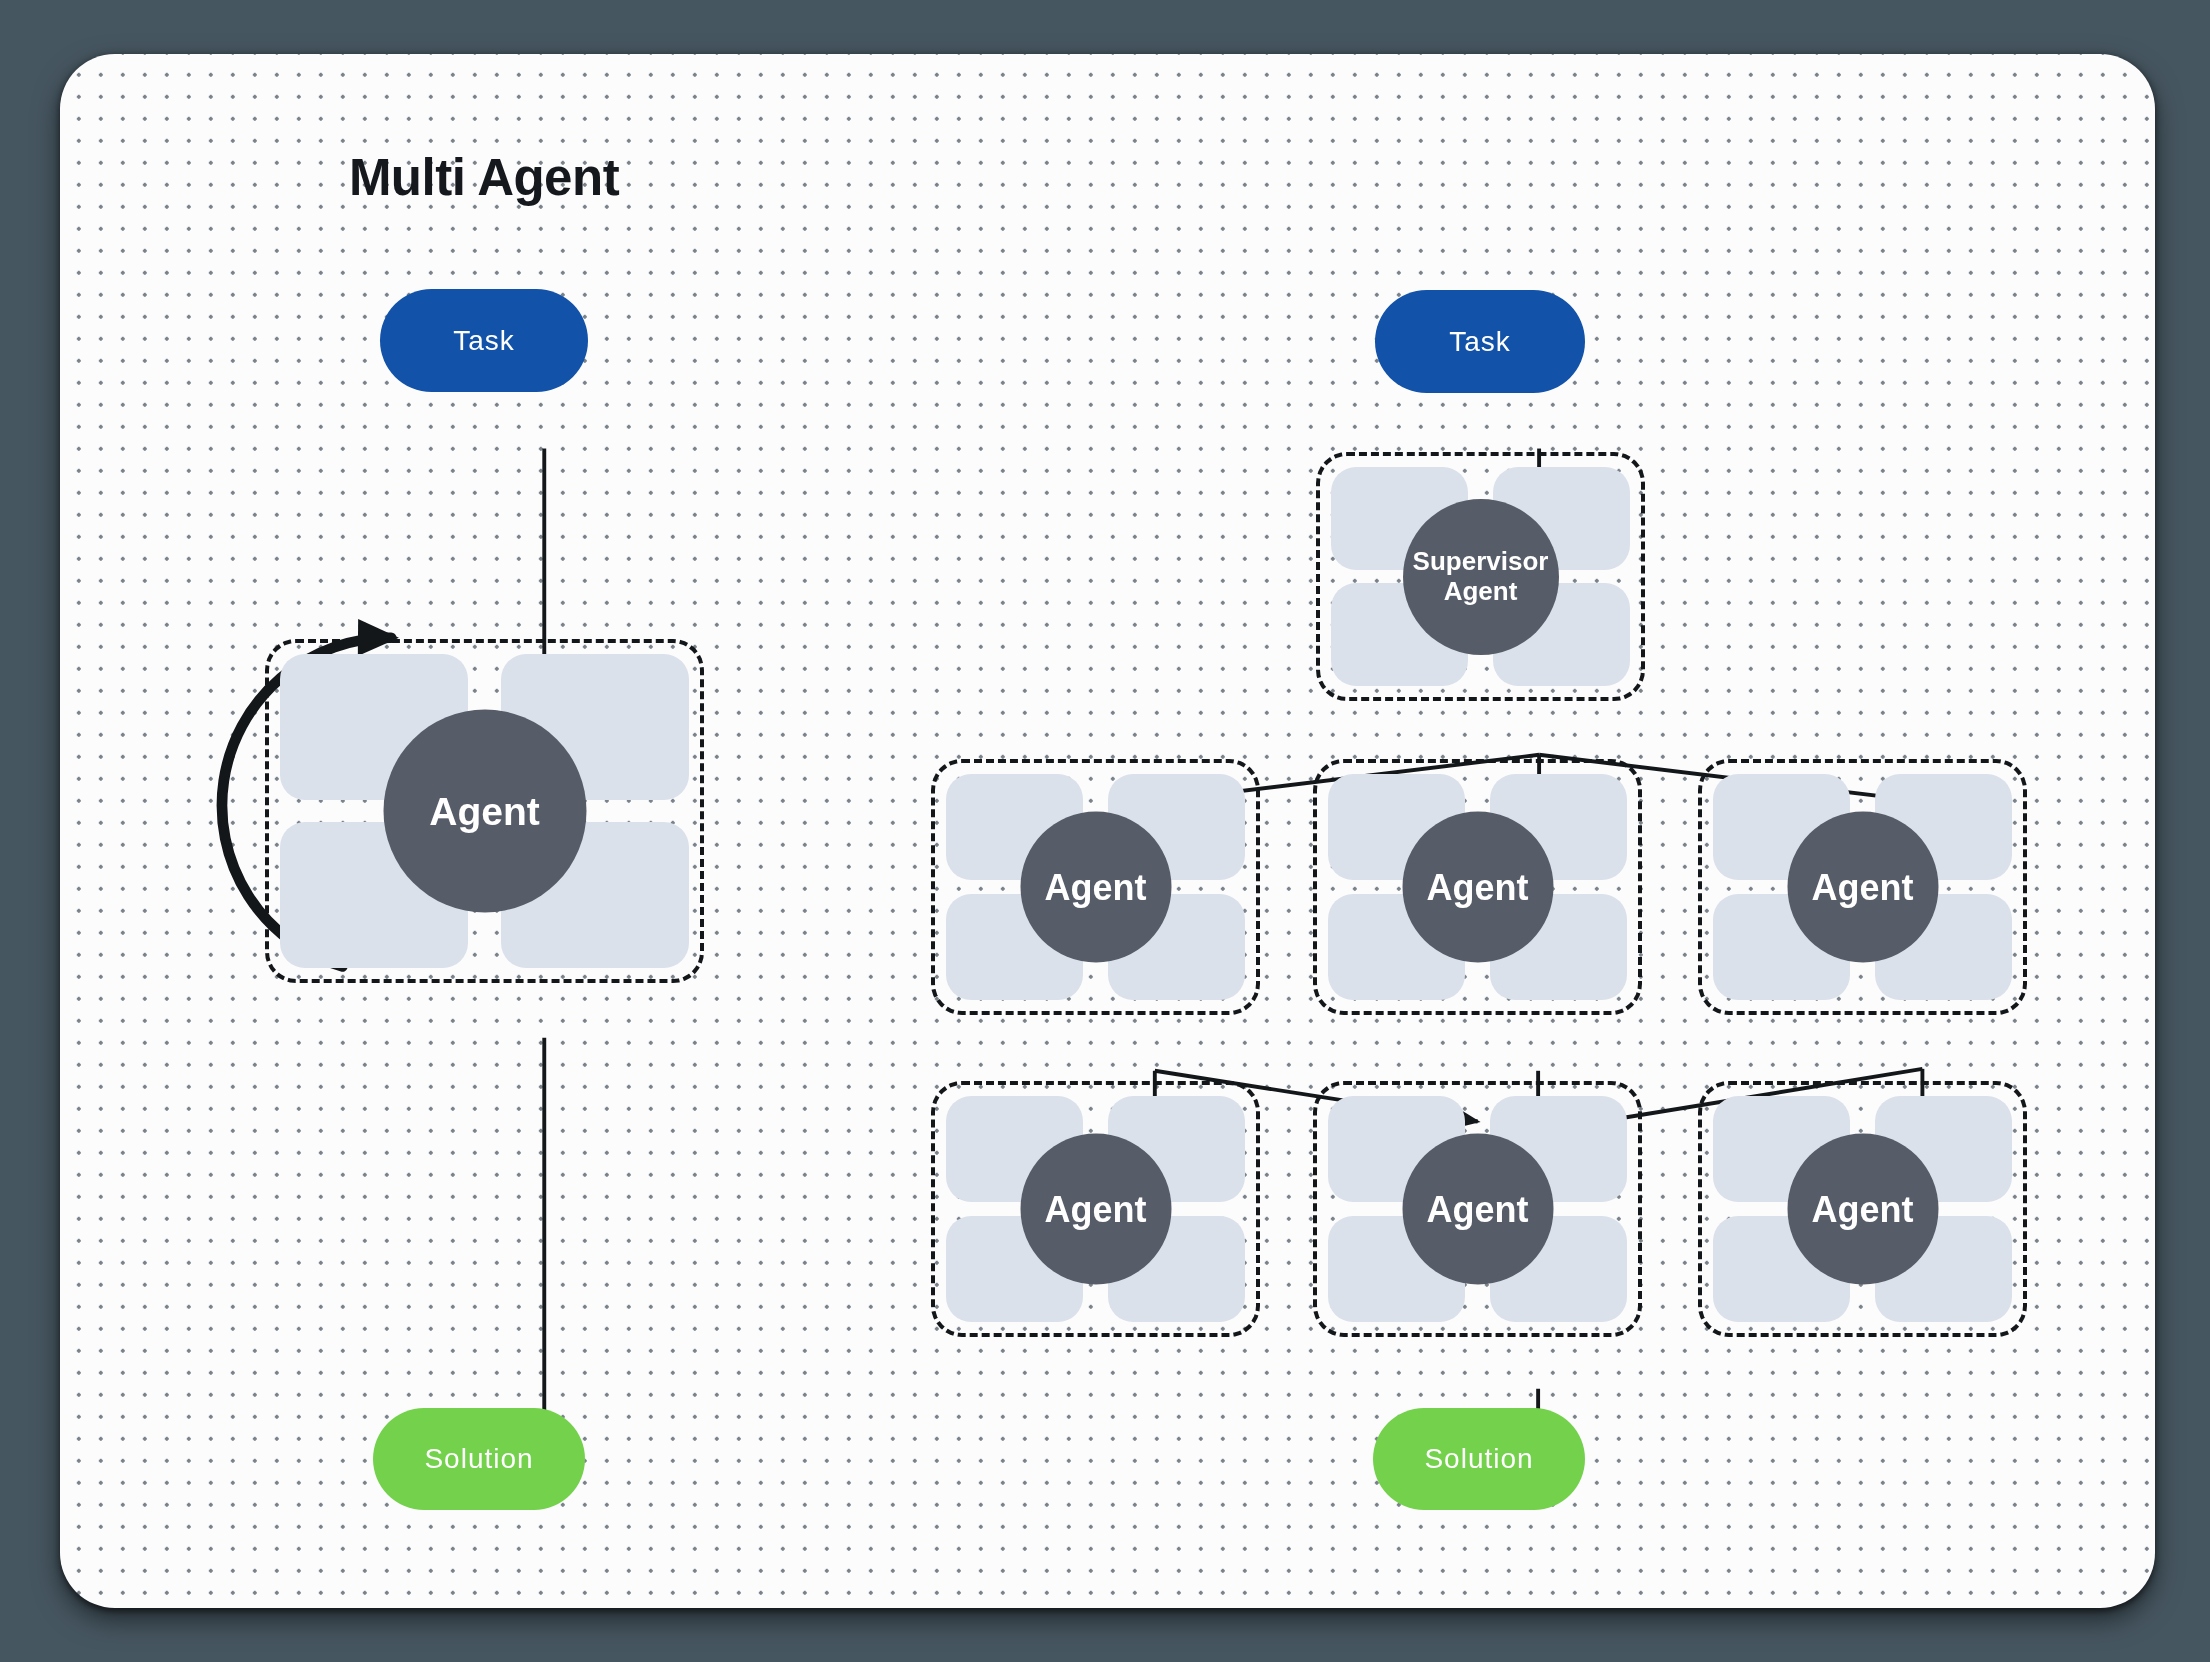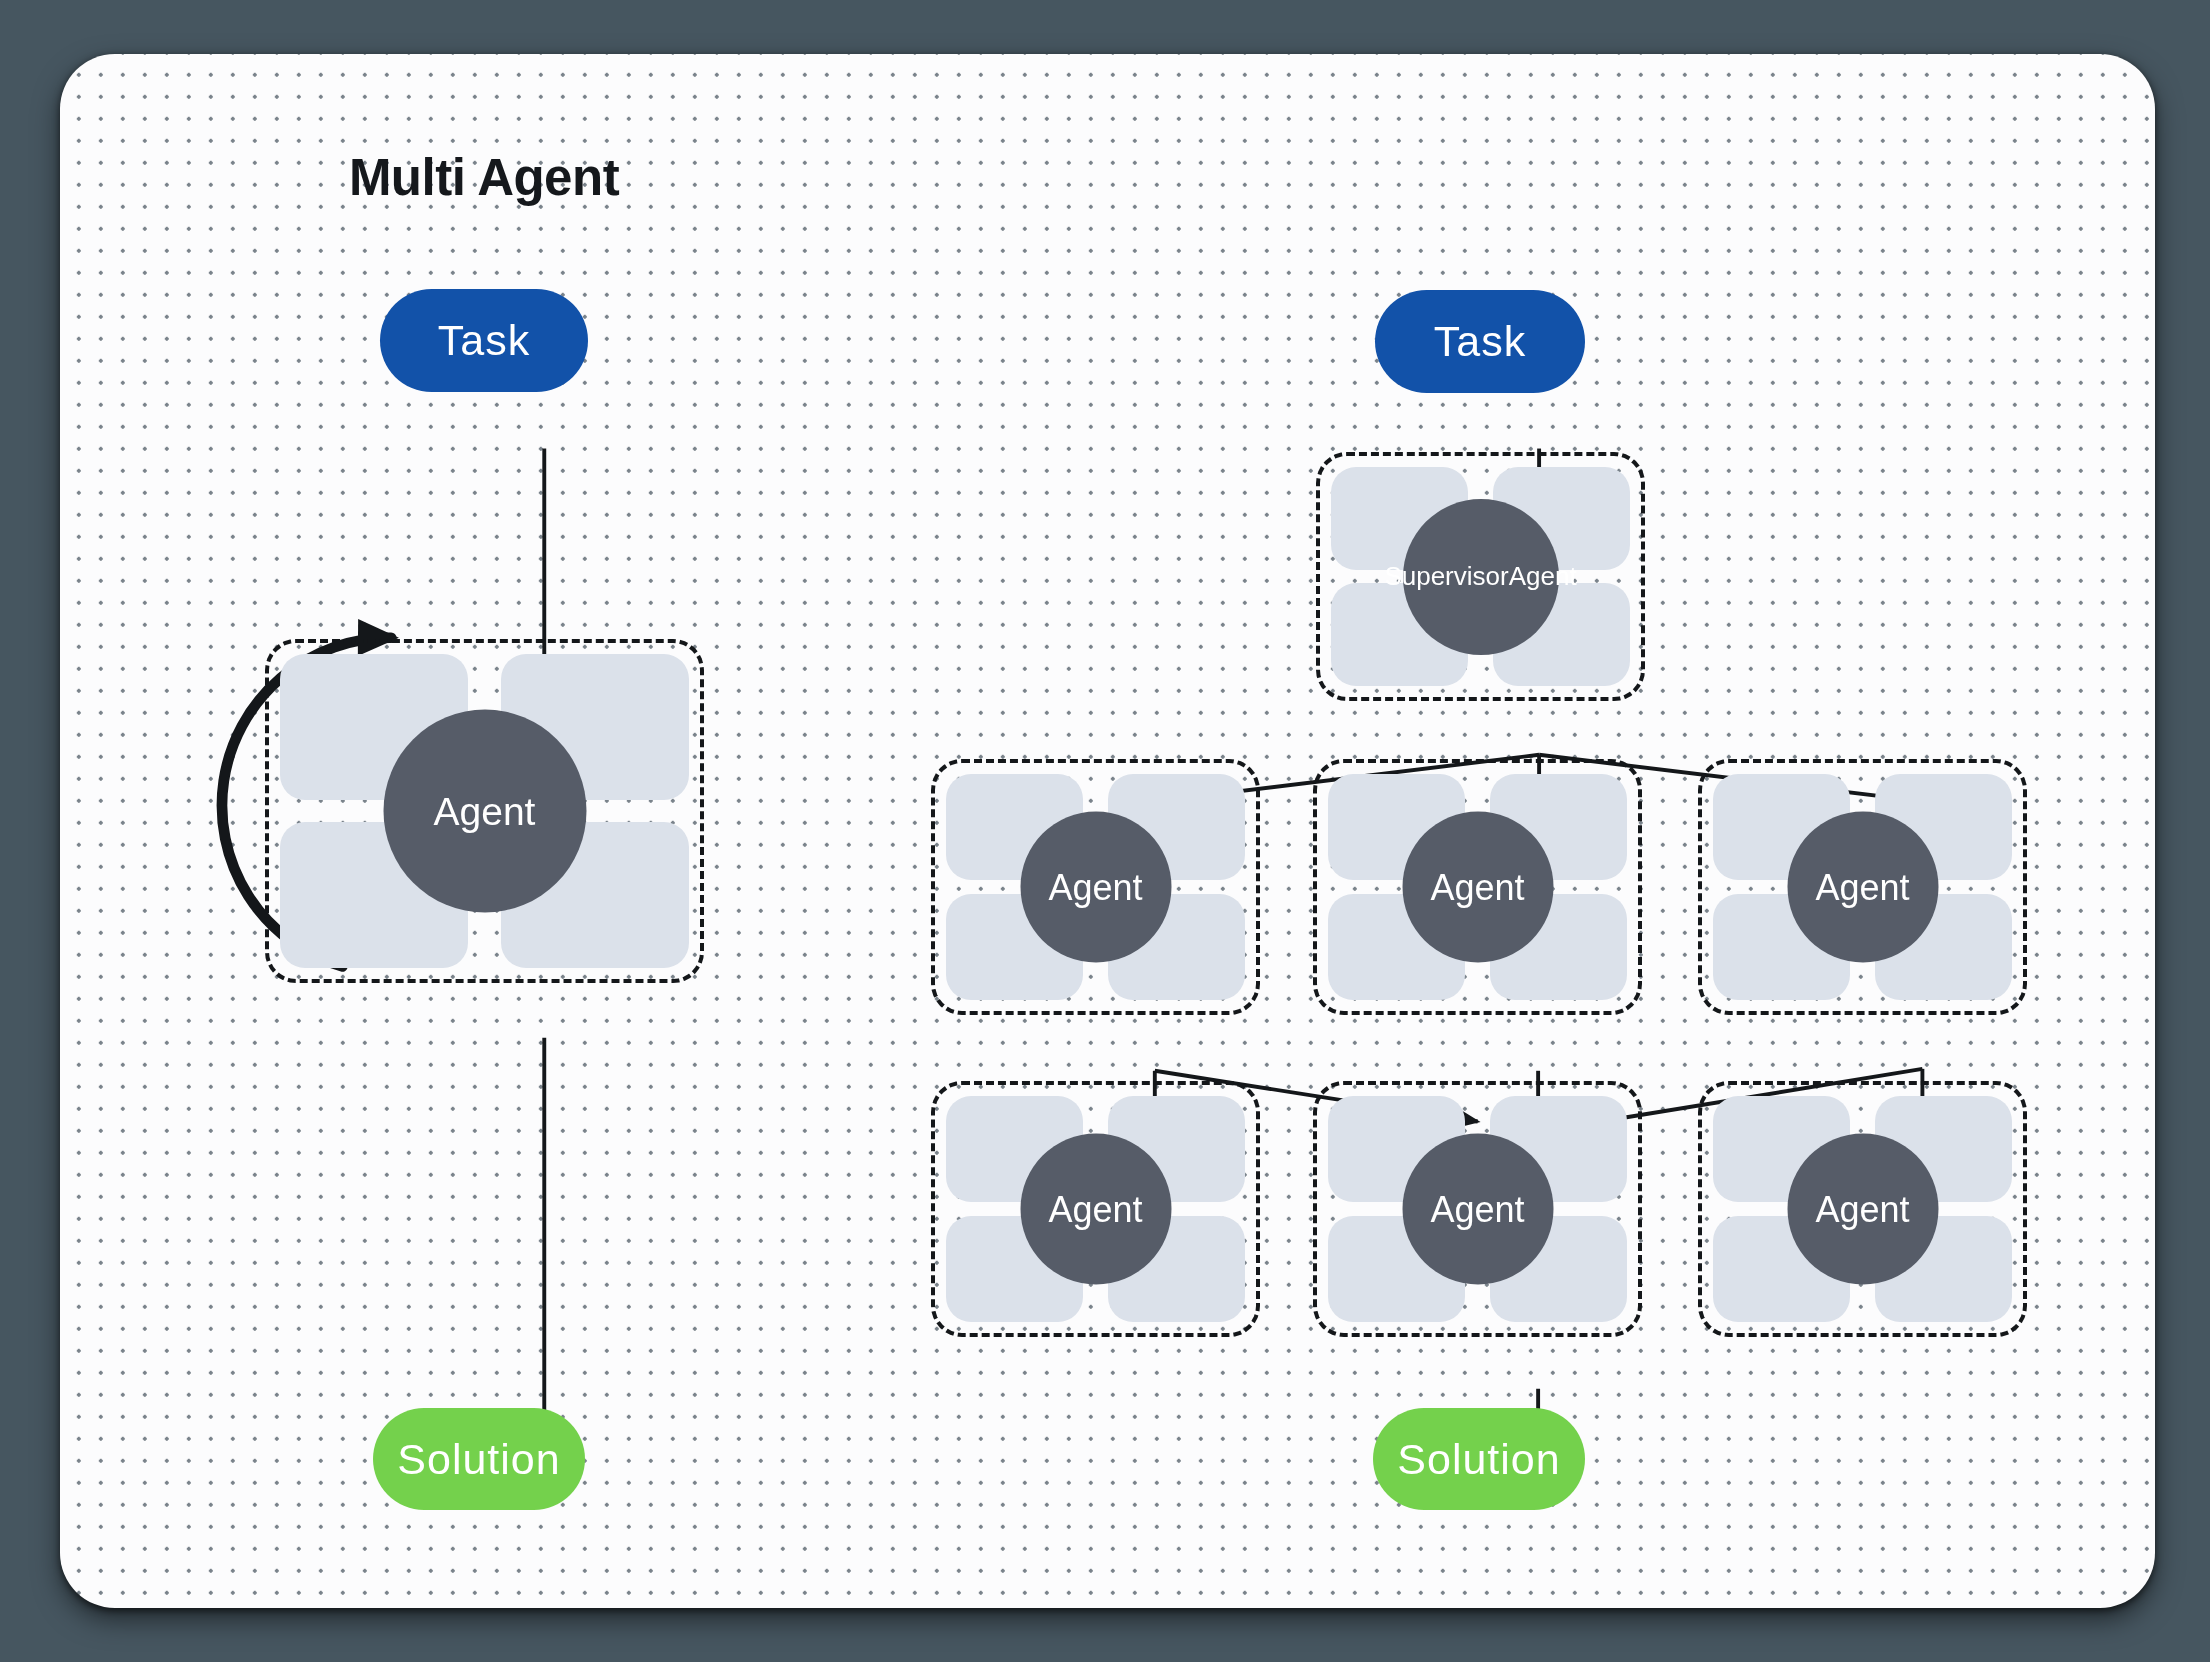--- a/index.html
+++ b/index.html
@@ -17,37 +17,37 @@
     box-shadow:0 11.7px 27px rgba(0,0,0,.50), 0 2.9px 7.8px rgba(0,0,0,.55);
   }
   .col-title{
     position:absolute;top:94px;transform:translateX(-50%);
     font-size:51px;font-weight:700;letter-spacing:-0.5px;
     color:var(--title-color,#15181c);white-space:nowrap;
   }
   .pill{
     position:absolute;height:103px;border-radius:52px;
     display:flex;align-items:center;justify-content:center;
-    color:var(--text-on-fill,#fff);font-size:43px;font-weight:400;letter-spacing:1px;
+    color:var(--text-on-fill,#fff);font-size:28px;font-weight:400;letter-spacing:1px;
   }
   .pill.task{background:var(--task-fill,#1252a9);}
   .pill.solution{background:var(--solution-fill,#74d14c);}
   .abox{
     position:absolute;box-sizing:border-box;
     border:4.9px dashed var(--connector,#14171a);border-radius:31px;
   }
   .quads{position:absolute;inset:10.7px;display:grid;grid-template-columns:1fr 1fr;grid-template-rows:1fr 1fr;}
   .single .quads{column-gap:33px;row-gap:21.5px;}
   .worker .quads,.sup .quads{column-gap:25px;row-gap:13.7px;}
   .quads .q{background:var(--module-fill,#dbe1ea);border-radius:25px;}
   .acircle{
     position:absolute;left:50%;top:50%;transform:translate(-50%,-50%);
     background:var(--agent-circle-fill,#565c68);border-radius:50%;
-    display:flex;flex-direction:row;align-items:center;justify-content:center;
-    color:var(--text-on-fill,#fff);font-weight:400;text-align:center;
+    display:flex;flex-direction:column;align-items:center;justify-content:center;
+    color:var(--text-on-fill,#fff);font-weight:700;text-align:center;
   }
   .single{left:205px;top:585px;width:439px;height:344px;}
   .single .acircle{width:203px;height:203px;font-size:39px;}
   .sup{left:1256px;top:398px;width:329px;height:249px;}
   .sup .acircle{width:156px;height:156px;font-size:26px;line-height:1.12;}
   .worker{width:329px;height:256px;}
   .worker .acircle{width:151px;height:151px;font-size:36px;}
   .r1{top:705px;}  .r2{top:1027px;}
   .cl{left:871px;} .cm{left:1253px;} .cr{left:1638px;}
   .connectors{position:absolute;left:60px;top:54px;pointer-events:none;}

